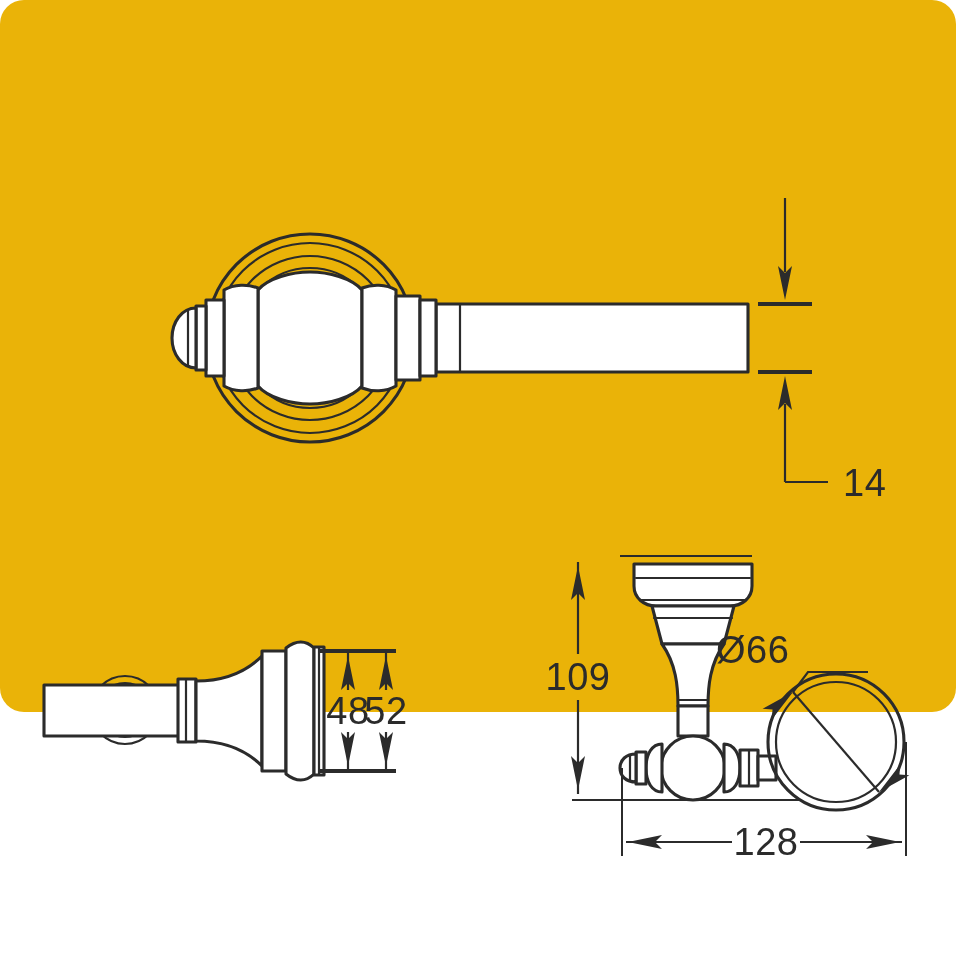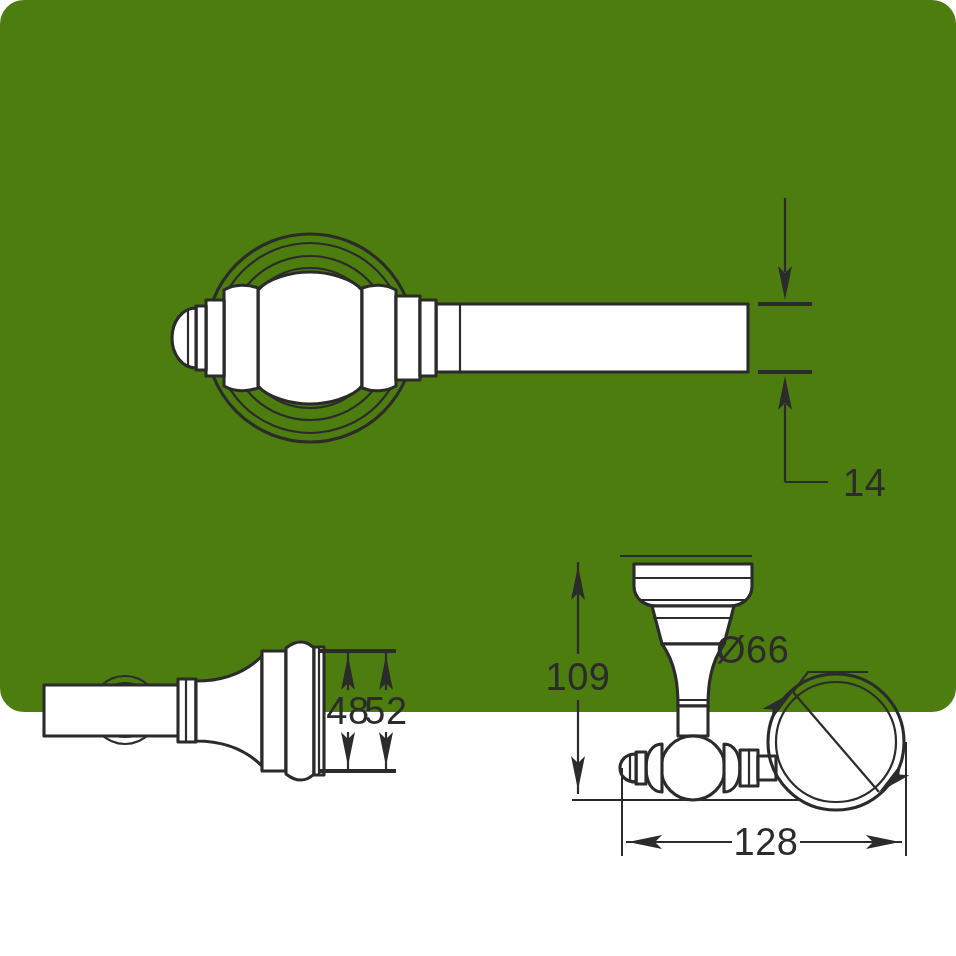--- a/index.html
+++ b/index.html
@@ -10,21 +10,21 @@
   body {
     width: 956px;
     height: 956px;
     font-family: "Liberation Sans", sans-serif;
     overflow: hidden;
   }
   #sheet {
     position: relative;
     width: 956px;
     height: 712px;
-    background: #4d7c0f;
+    background: #eab308;
     border-radius: 24px;
   }
   svg#drawing {
     display: block;
     width: 956px;
     height: 956px;
   }
   .obj {
     fill: none;
     stroke: #2b2b2b;

